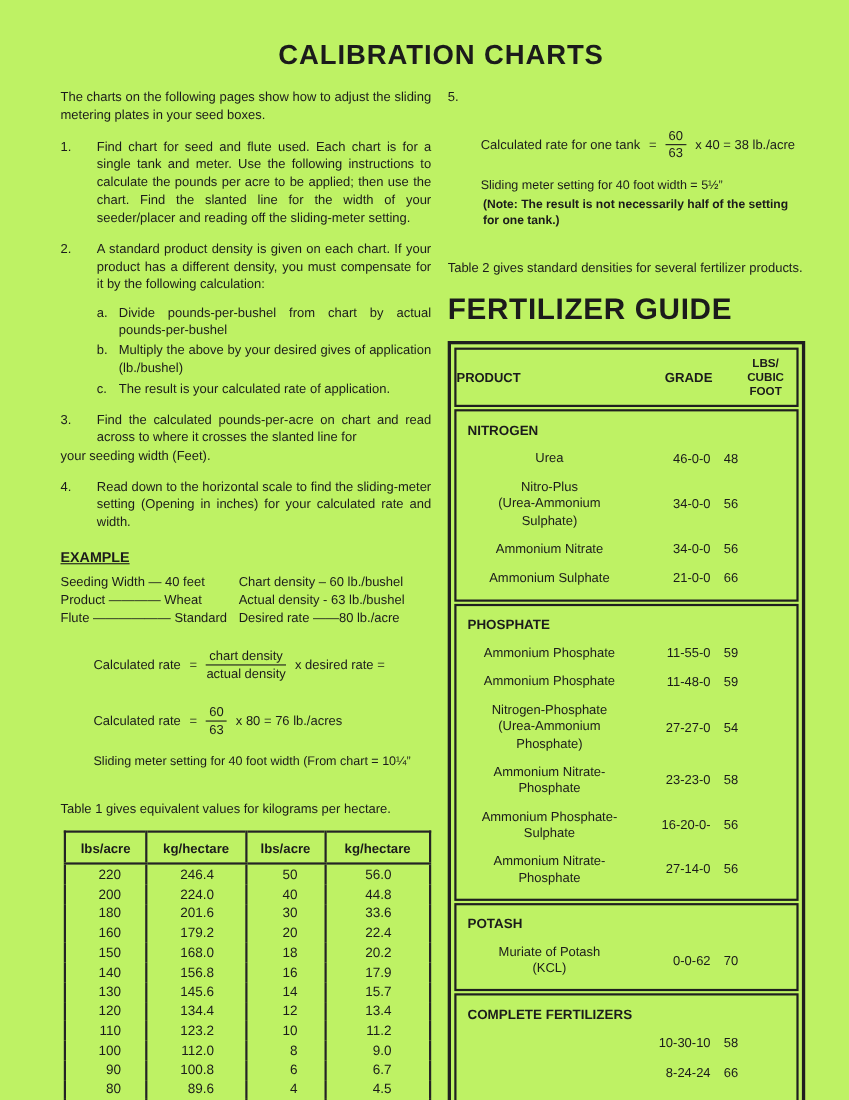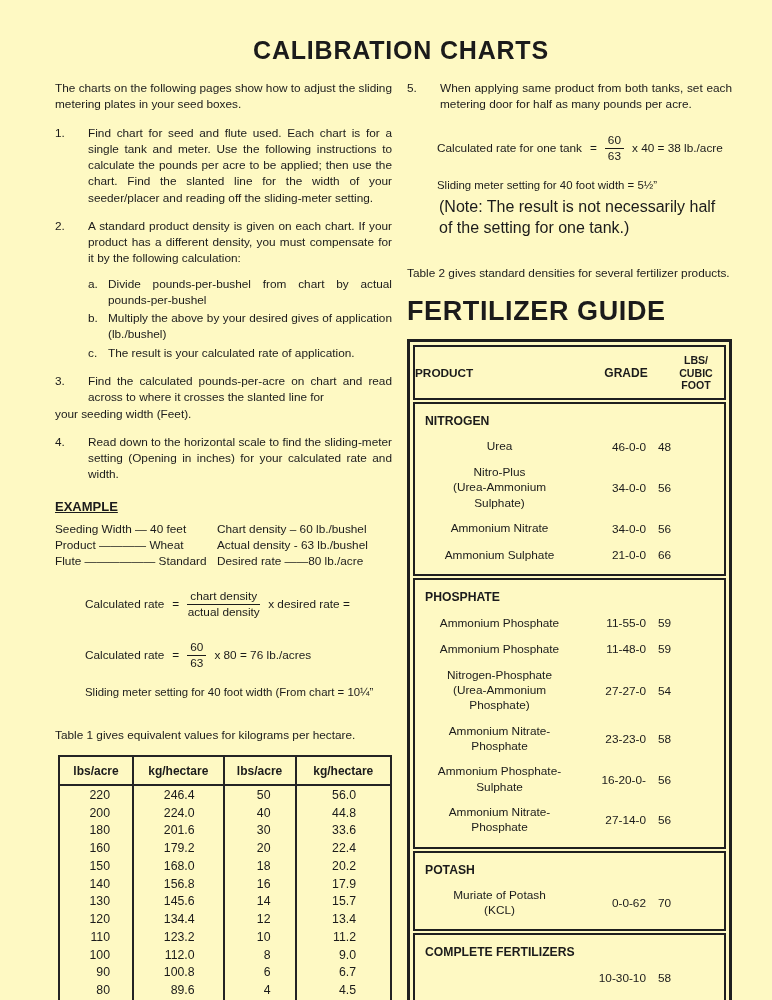--- a/index.html
+++ b/index.html
@@ -1,17 +1,17 @@
 <!DOCTYPE html>
 <html><head>
 <meta charset="utf-8">
 <style>
   html,body{margin:0;padding:0;background:#fdfdfc;}
   .page{
-    position:relative;width:772px;height:1000px;background:#fef9c3;
+    position:relative;width:772px;height:1000px;background:#bef264;
     color:#1b1b1b;font-family:"Liberation Sans", sans-serif;overflow:hidden;
   }
   .title{
     position:absolute;top:36px;left:30px;right:0;text-align:center;
     font-size:25px;font-weight:bold;letter-spacing:0.8px;
   }
   .col-left{position:absolute;left:55px;top:80px;width:337px;font-size:11.8px;line-height:1.38;}
   .col-right{position:absolute;left:407px;top:80px;width:325px;font-size:11.8px;line-height:1.38;}
   .para{text-align:justify;margin:0 0 12px 0;}
   .li{display:flex;margin:0 0 12px 0;}
@@ -25,21 +25,21 @@
   .outdent{margin:0 0 12px 0;}
   .example-head{font-weight:bold;font-size:13px;margin:15px 0 5px;text-decoration:underline;}
   .ex-row{display:flex;}
   .ex-left{width:162px;flex:none;}
   .ex-right{flex:1;}
   .formula{display:flex;align-items:center;gap:8px;margin:20px 0 0 30px;}
   .frac{text-align:center;line-height:1.2;}
   .frac-num{border-bottom:1.6px solid #1b1b1b;padding:0 3px 1px;display:block;}
   .frac-den{display:block;}
   .sliding{margin:15px 0 0 30px;font-size:11.4px;}
-  .note{margin:2px 0 4px 32px;font-size:16px;line-height:1.35;}
+  .note{margin:2px 0 4px 32px;font-size:11px;line-height:1.35;font-weight:bold;}
   .t-note{margin-top:26px;text-align:justify;}
   .table1{border-collapse:collapse;border:2.2px solid #242424;margin:12px 0 0 3px;}
   .table1 th,.table1 td{border-left:2px solid #242424;}
   .table1 th:first-child,.table1 td:first-child{border-left:none;}
   .table1 th{border-bottom:2.2px solid #242424;font-size:12px;padding:6px 8px 5px;}
   .table1 td{font-size:12.3px;padding:0.4px 0;text-align:right;}
   .table1 .c1{width:70px;padding-right:22px;}
   .table1 .c2{width:84px;padding-right:28px;}
   .table1 .c3{width:62px;padding-right:24px;}
   .table1 .c4{width:92px;padding-right:34px;}
@@ -237,21 +237,20 @@
           </tr>
         </tbody>
     </table>
 
   </div>
 
   <div class="col-right">
 
     <div class="li">
       <div class="li-num">5.</div>
-      <div class="li-body">When applying same product from both tanks, set each metering door for half as many pounds per acre.</div>
     </div>
 
     <div class="formula">
       <span>Calculated rate for one tank</span>
       <span>=</span>
       <span class="frac">
         <span class="frac-num">60</span>
         <span class="frac-den">63</span>
       </span>
       <span>x 40 = 38 lb./acre</span>

